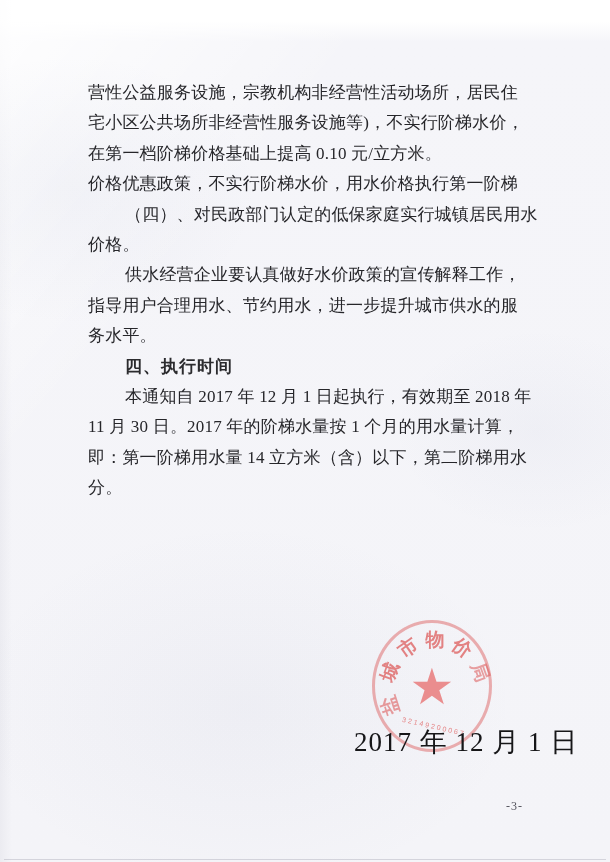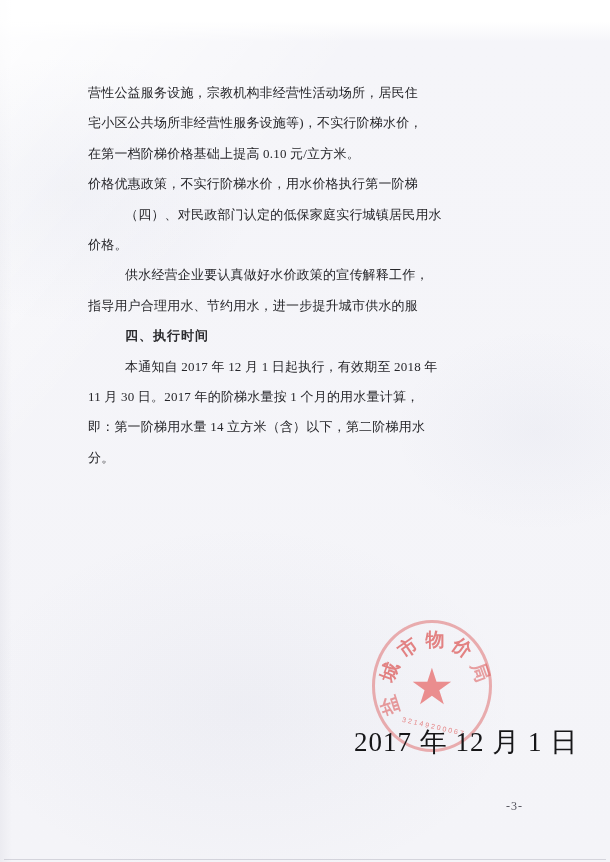--- a/index.html
+++ b/index.html
@@ -16,21 +16,21 @@
       linear-gradient(90deg, rgba(158,158,176,0.10) 0px, transparent 12px),
       linear-gradient(180deg, #ffffff 0px, #ffffff 22px, #f5f5f9 42px, #f4f4f8 100%);
   }
   .page::after {
     content:""; position:absolute; left:4px; right:4px; bottom:2px; height:1px;
     background:rgba(140,140,155,0.30);
   }
 
   .content {
     position:absolute; left:88px; top:78px; width:470px;
-    font-size:13px; line-height:30.4px; color:#26262a;
+    font-size:17px; line-height:30.4px; color:#26262a;
     letter-spacing:0.2px; white-space:nowrap;
   }
   .line { height:30.4px; }
   .indent { text-indent:37px; }
   .heading {
     font-family:"Liberation Sans","DejaVu Sans",sans-serif;
     font-weight:700; color:#2b2b2e; text-indent:37px; letter-spacing:1px;
   }
 
   
@@ -81,20 +81,21 @@
 
   <div class="content">
     <div class="line">营性公益服务设施，宗教机构非经营性活动场所，居民住</div>
     <div class="line">宅小区公共场所非经营性服务设施等)，不实行阶梯水价，</div>
     <div class="line">在第一档阶梯价格基础上提高 0.10 元/立方米。</div>
     <div class="line">价格优惠政策，不实行阶梯水价，用水价格执行第一阶梯</div>
     <div class="line indent">（四）、对民政部门认定的低保家庭实行城镇居民用水</div>
     <div class="line">价格。</div>
     <div class="line indent">供水经营企业要认真做好水价政策的宣传解释工作，</div>
     <div class="line">指导用户合理用水、节约用水，进一步提升城市供水的服</div>
+    <div class="line">务水平。</div>
     <div class="line heading">四、执行时间</div>
     <div class="line indent">本通知自 2017 年 12 月 1 日起执行，有效期至 2018 年</div>
     <div class="line">11 月 30 日。2017 年的阶梯水量按 1 个月的用水量计算，</div>
     <div class="line">即：第一阶梯用水量 14 立方米（含）以下，第二阶梯用水</div>
     <div class="line">分。</div>
   </div>
 
   <div class="seal">
     <span class="arc c0">盐</span>
     <span class="arc c1">城</span>

